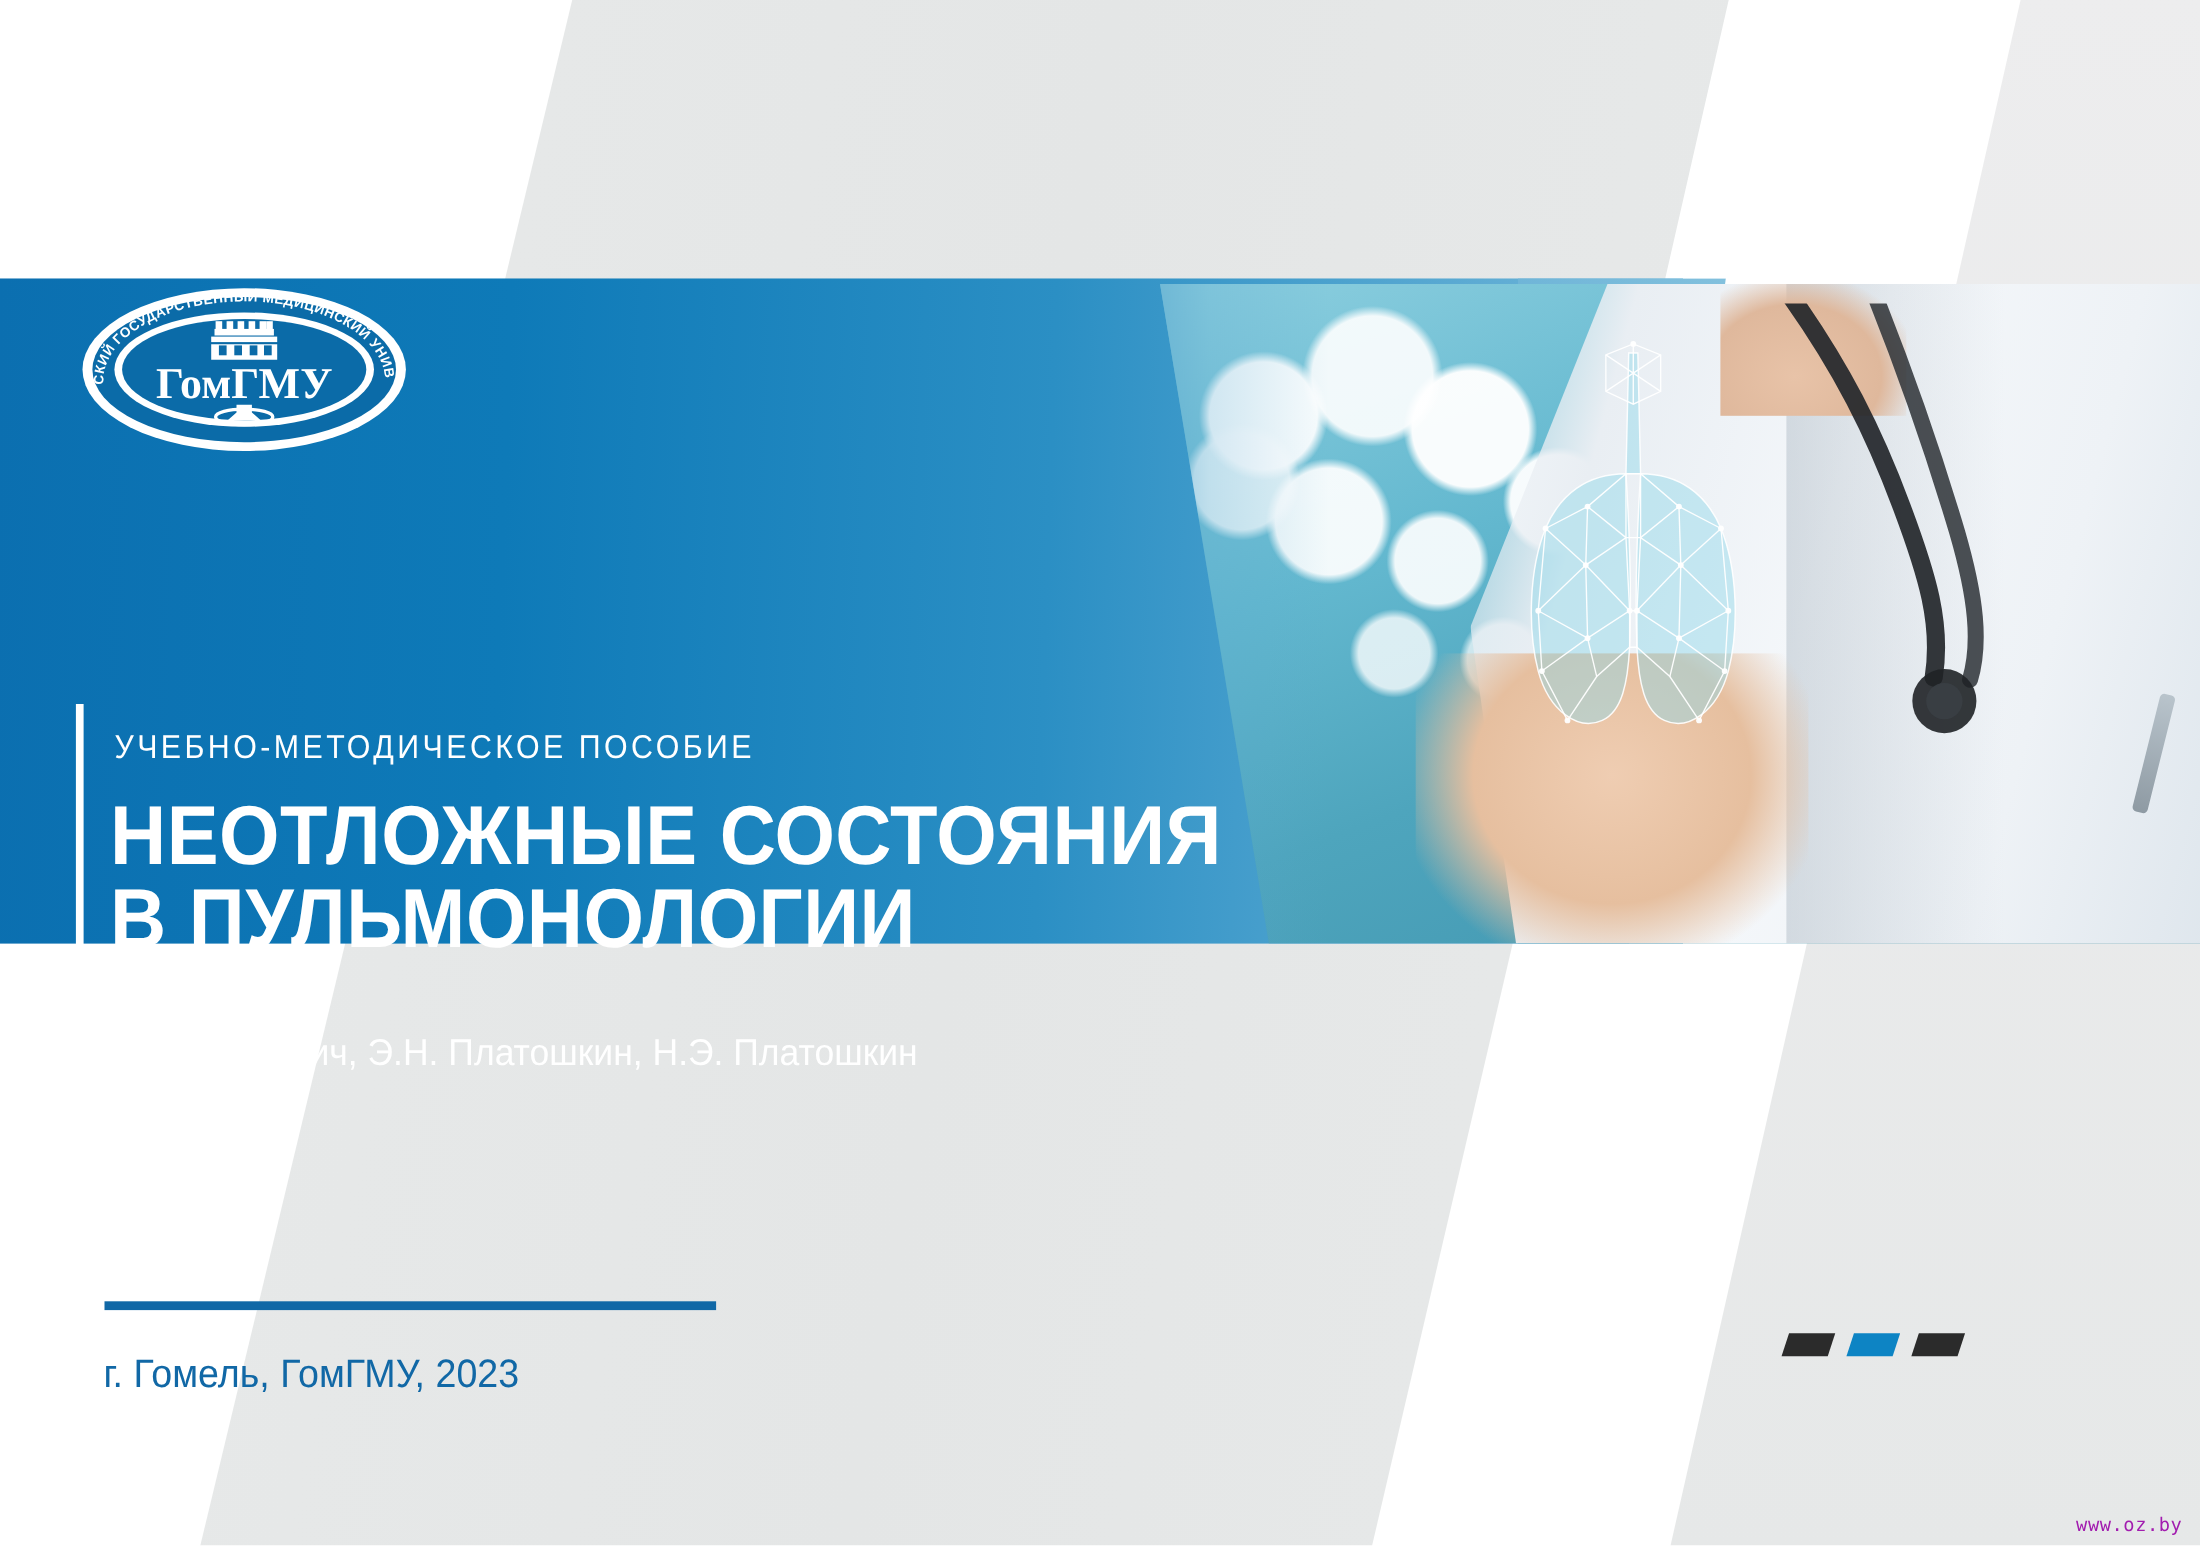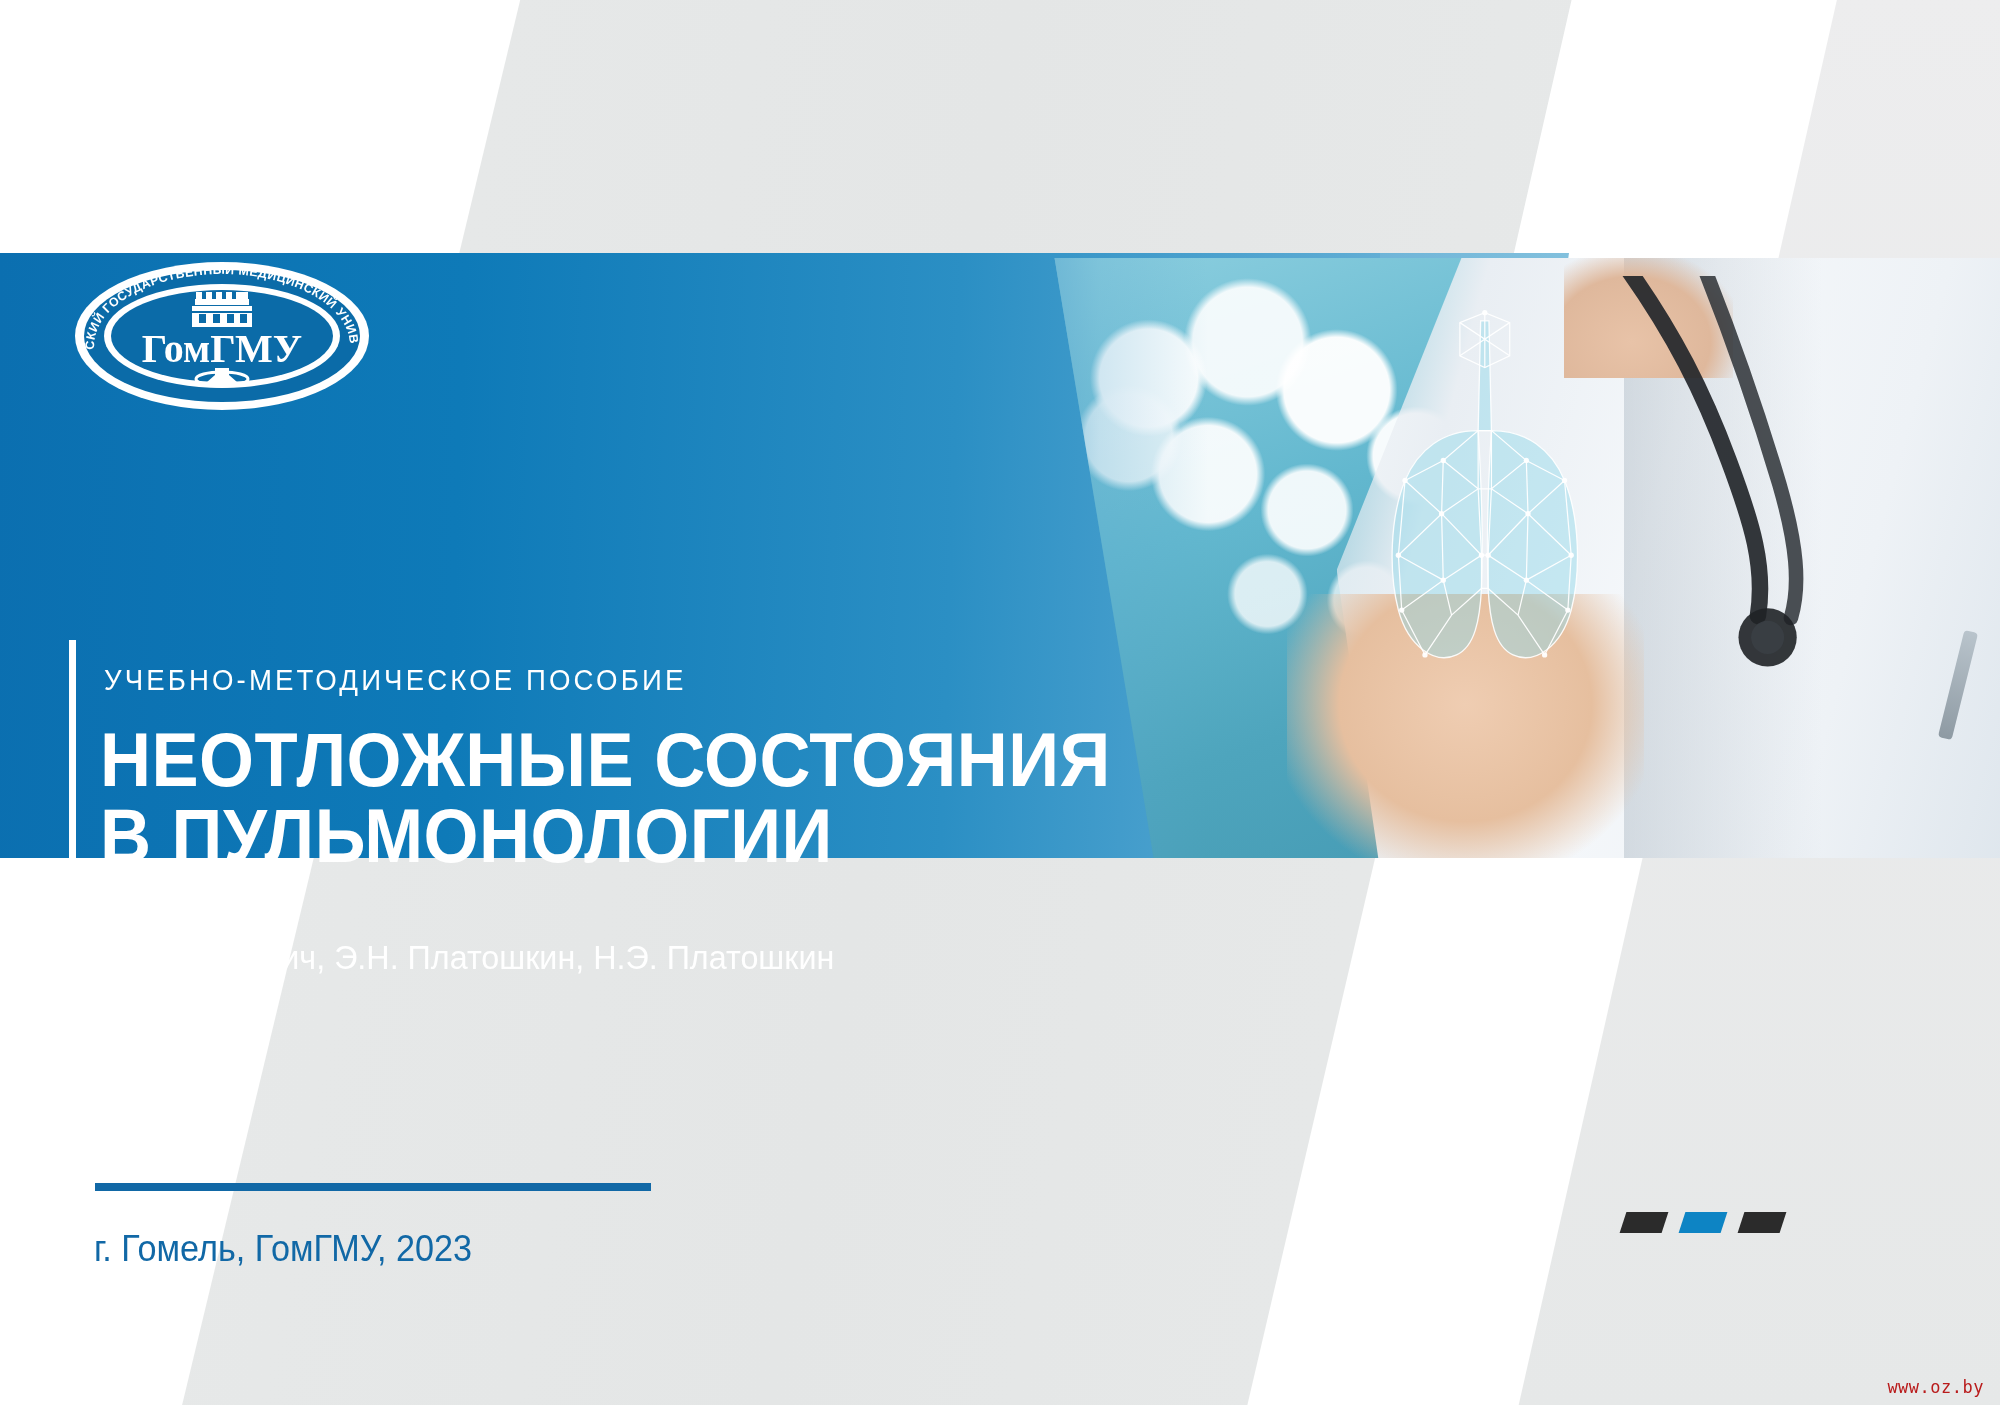--- a/index.html
+++ b/index.html
@@ -255,21 +255,21 @@
     transform: skewX(-18deg);
   }
   .dash.dark { background: #2b2b2b; }
   .dash.blue { background: #0d84c4; }
 
   .watermark {
     position: absolute;
     right: 16px;
     bottom: 8px;
     font-size: 17px;
-    color: #b91c1c;
+    color: #a21caf;
     letter-spacing: .5px;
     font-family: "DejaVu Sans Mono", monospace;
   }
 
   
   .logo {
     position: absolute;
     left: 72px;
     top: 258px;
     width: 300px;

